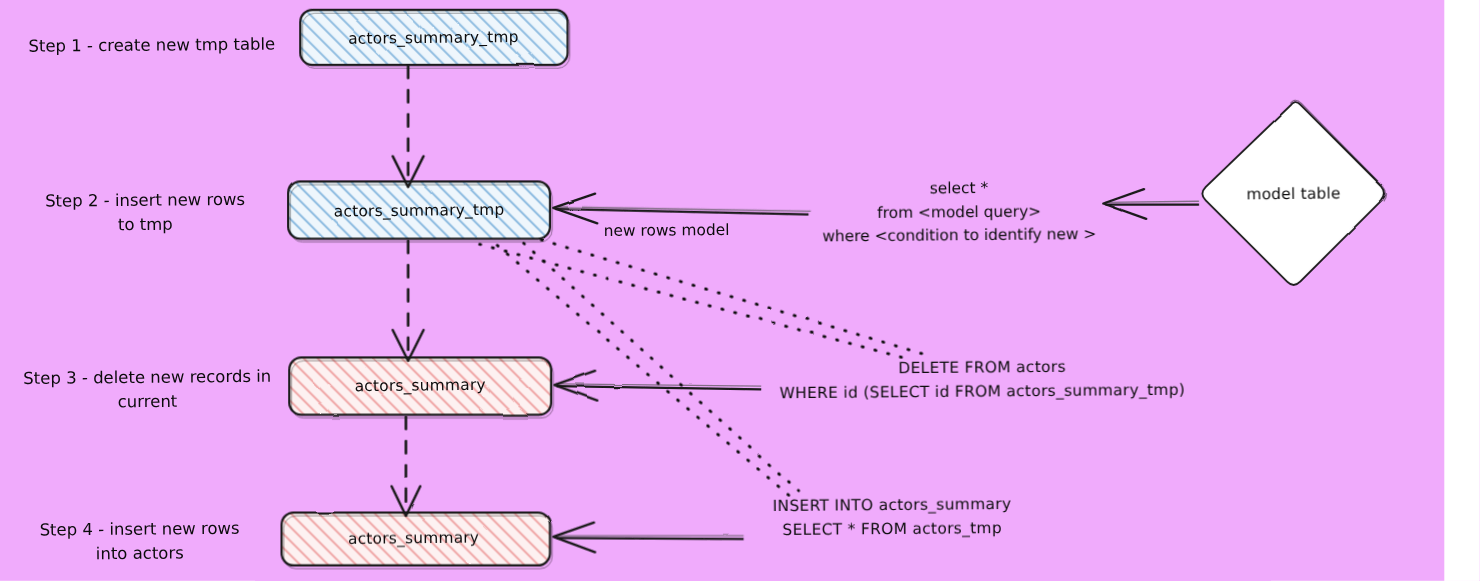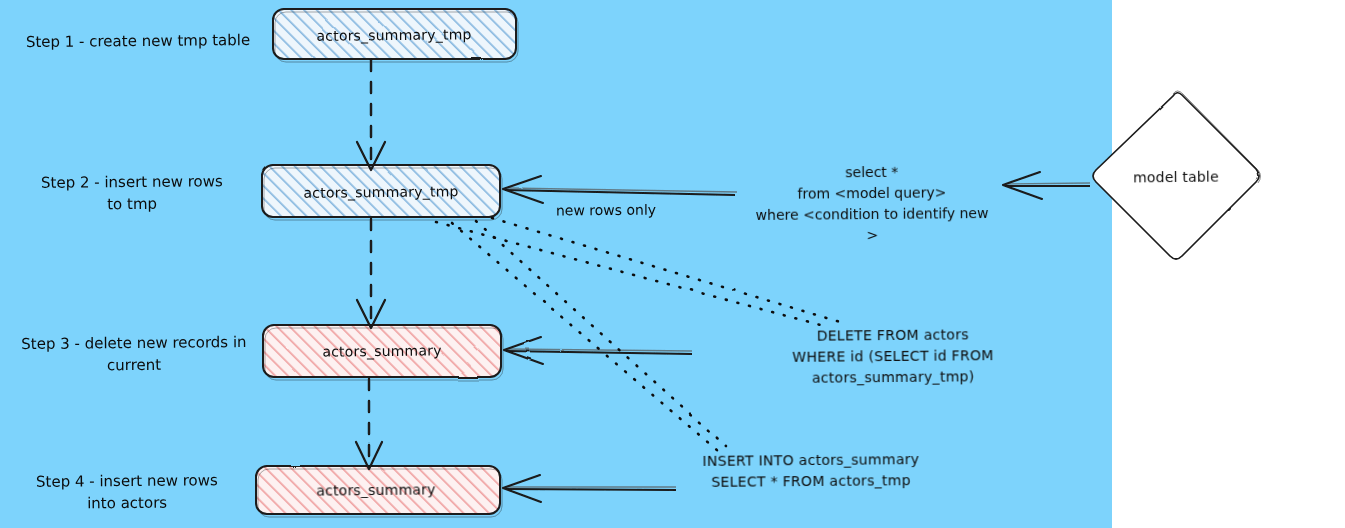--- a/index.html
+++ b/index.html
@@ -1,18 +1,18 @@
 <!DOCTYPE html>
 <html><head>
 <meta charset="utf-8">
 <style>
   html,body{margin:0;padding:0;background:#ffffff;}
   body{width:1345px;height:528px;overflow:hidden;
        font-family:"DejaVu Sans","Liberation Sans",sans-serif;}
-  #stage{position:relative;width:1112px;height:528px;background:#7dd3fc;}
+  #stage{position:relative;width:1313px;height:528px;background:#f0abfc;}
   svg.layer{position:absolute;left:0;top:0;width:1345px;height:528px;}
 
   .node-label{
     position:absolute;
     font-family:"DejaVu Sans","Liberation Sans",sans-serif;
     font-size:14px;
     color:#0d0d0d;
     letter-spacing:.2px;
     white-space:nowrap;
     transform:translate(-50%,-50%) rotate(-.6deg);
@@ -154,21 +154,21 @@
   <div class="node-label" style="left:394px;top:35px;">actors_summary_tmp</div>
 
   <div class="node-label" style="left:381px;top:192px;">actors_summary_tmp</div>
 
   <div class="node-label" style="left:382px;top:351px;">actors_summary</div>
 
   <div class="node-label" style="left:376px;top:490px;">actors_summary</div>
 
   <div class="node-label" style="left:1176px;top:177px;">model table</div>
 
-  <div class="edge-label c" style="left:606px;top:200px;">new rows only</div>
+  <div class="edge-label c" style="left:606px;top:200px;">new rows model</div>
 
   <div class="edge-label c" style="left:872px;top:162px;">select *
 from &lt;model query&gt;
 where &lt;condition to identify new &gt;</div>
 
   <div class="edge-label c sql" style="left:893px;top:325px;">DELETE FROM actors
 WHERE id (SELECT id FROM actors_summary_tmp)</div>
 
   <div class="edge-label c sql" style="left:811px;top:450px;">INSERT INTO actors_summary
 SELECT * FROM actors_tmp</div>

